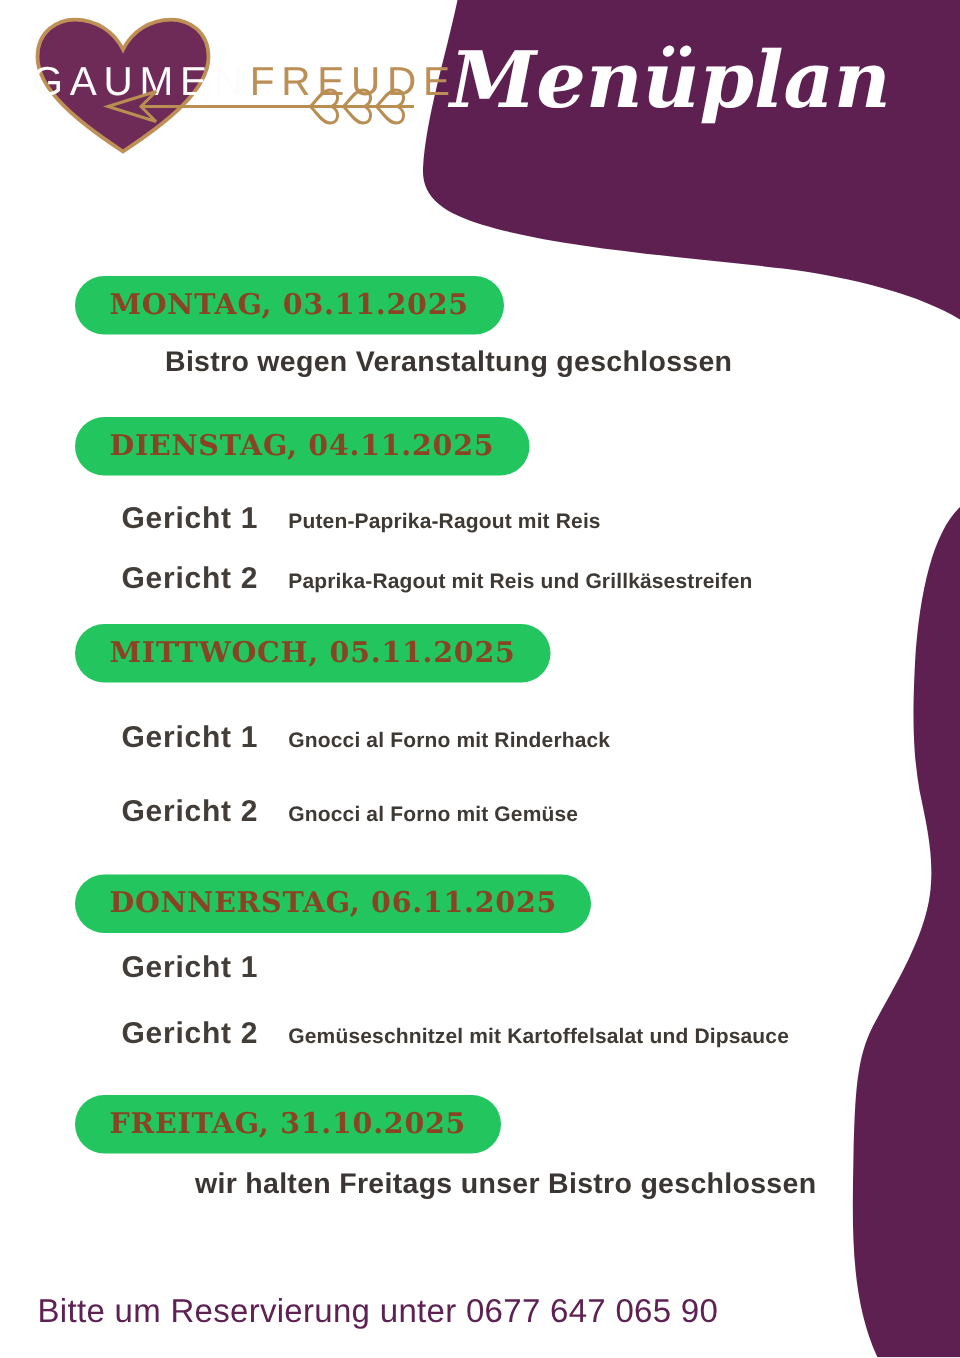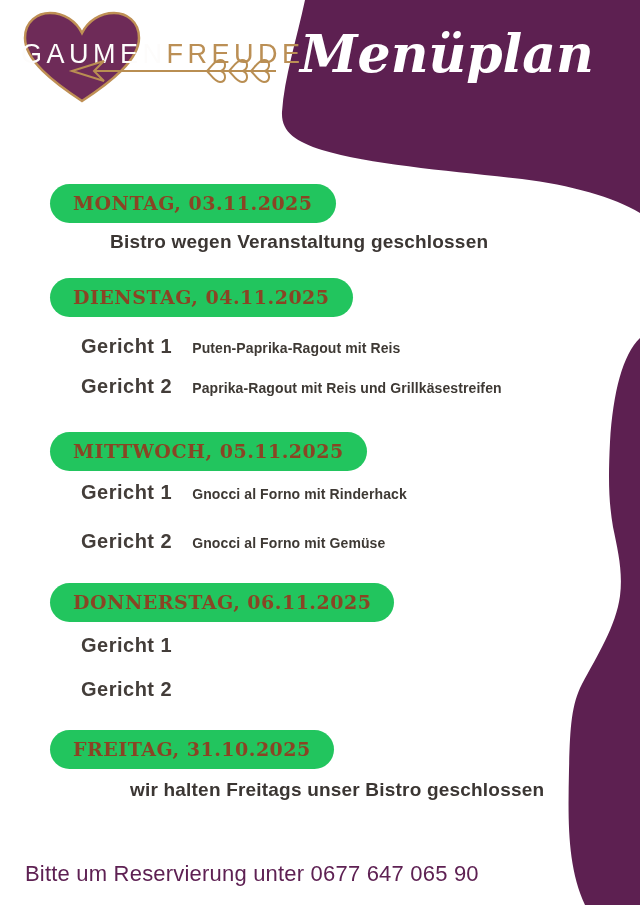--- a/index.html
+++ b/index.html
@@ -83,38 +83,39 @@
       <span class="dish-name">Gericht 1</span>
       <span class="dish-desc">Puten-Paprika-Ragout mit Reis</span>
     </div>
     <div class="dish" style="top:375px">
       <span class="dish-name">Gericht 2</span>
       <span class="dish-desc">Paprika-Ragout mit Reis und Grillkäsestreifen</span>
     </div>
   </section>
 
   <section class="day">
-    <div class="pill" style="top:432px">MITTWOCH, 05.11.2025</div>
+    <div class="pill" style="top:416px">MITTWOCH, 05.11.2025</div>
     <div class="dish" style="top:481px">
       <span class="dish-name">Gericht 1</span>
       <span class="dish-desc">Gnocci al Forno mit Rinderhack</span>
     </div>
     <div class="dish" style="top:530px">
       <span class="dish-name">Gericht 2</span>
       <span class="dish-desc">Gnocci al Forno mit Gemüse</span>
     </div>
   </section>
 
   <section class="day">
     <div class="pill" style="top:583px">DONNERSTAG, 06.11.2025</div>
     <div class="dish" style="top:634px">
       <span class="dish-name">Gericht 1</span>
     </div>
     <div class="dish" style="top:678px">
       <span class="dish-name">Gericht 2</span>
+      <span class="dish-desc">Gemüseschnitzel mit Kartoffelsalat und Dipsauce</span>
     </div>
   </section>
 
   <section class="day">
     <div class="pill" style="top:730px">FREITAG, 31.10.2025</div>
     <div class="note" style="top:779px;left:130px">wir halten Freitags unser Bistro geschlossen</div>
   </section>
 
   <div class="footer-line">Bitte um Reservierung unter 0677 647 065 90</div>
 

